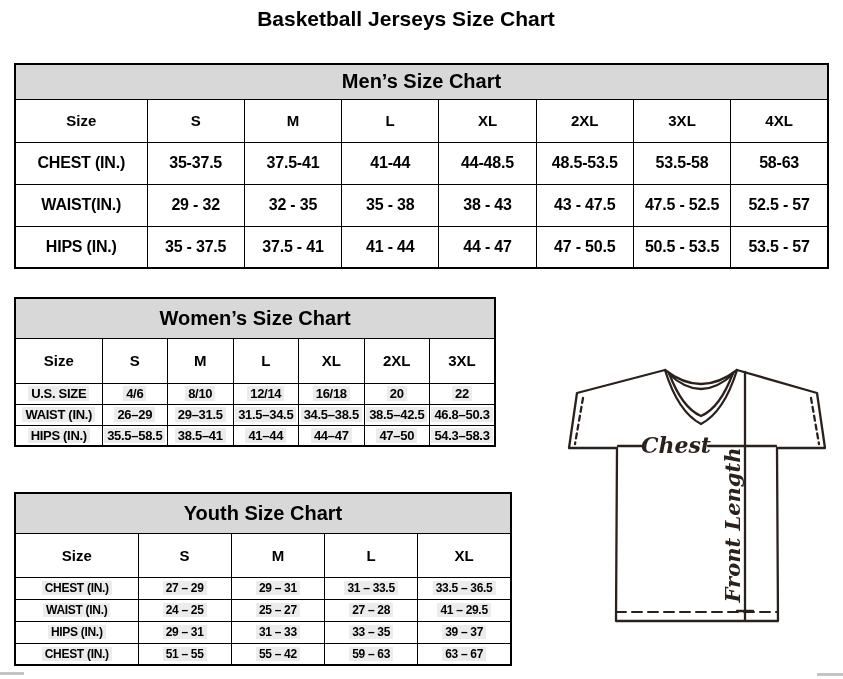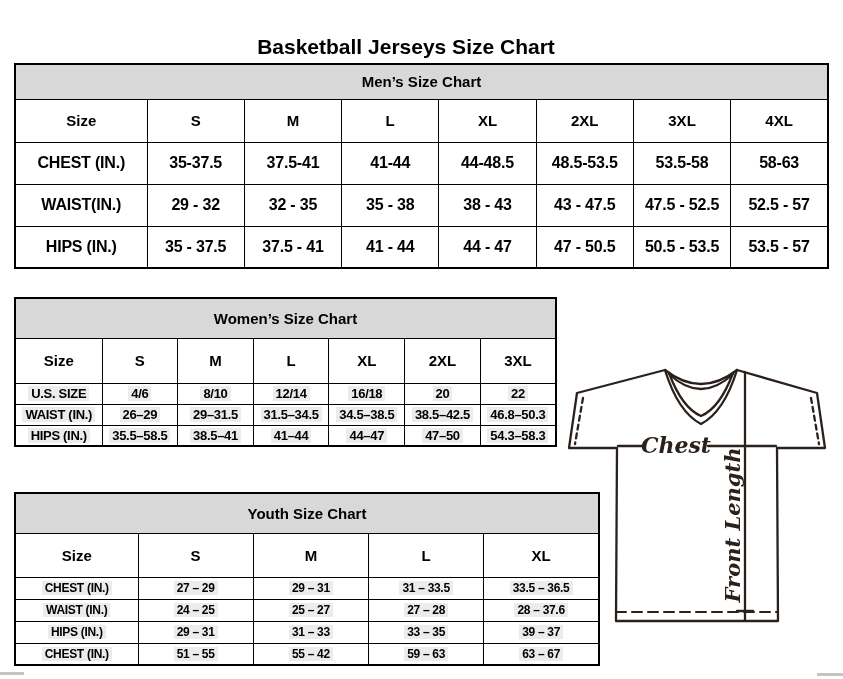--- a/index.html
+++ b/index.html
@@ -3,49 +3,49 @@
 <meta charset="utf-8">
 <style>
   * { margin:0; padding:0; box-sizing:border-box; }
   html,body { background:#fff; }
   body {
     width:843px; height:679px; position:relative; overflow:hidden;
     font-family:"Liberation Sans", sans-serif; color:#000;
   }
   .page-title {
     position:absolute; top:7px; left:0; width:812px; text-align:center;
-    font-size:21px; font-weight:bold;margin-top:28px;
+    font-size:21px; font-weight:bold;
   }
   table.sz {
     position:absolute; border-collapse:collapse; table-layout:fixed;
     background:#fff; border:2px solid #000;
   }
   table.sz th, table.sz td {
     border:1.5px solid #000; text-align:center; vertical-align:middle;
     font-weight:bold; overflow:hidden; white-space:nowrap;
   }
-  td.cap { background:#d8d8d8; font-size:15px; }
+  td.cap { background:#d8d8d8; font-size:20px; }
   .hl { background:#ececec; padding:0 3px; }
 
   
   #mens { left:14px; top:63px; width:815px; }
   #mens td.cap { height:35px; }
   #mens tr.hdr th { height:43px; font-size:15px; }
   #mens tr.data td { height:42px; font-size:16px; letter-spacing:-0.2px; }
   #mens td.rowlab { font-size:15px; }
 
   
-  #womens { left:14px; top:297px; width:543px; }
+  #womens { left:14px; top:297px; width:482px; }
   #womens th, #womens td { border-width:1px; }
   #womens td.cap { height:40px; }
   #womens tr.hdr th { height:45px; font-size:15px; }
   #womens tr.data td { height:21px; font-size:13px; letter-spacing:-0.3px; }
 
   
-  #youth { left:14px; top:492px; width:586px; }
+  #youth { left:14px; top:492px; width:498px; }
   #youth th, #youth td { border-width:1px; }
   #youth td.cap { height:40px; }
   #youth tr.hdr th { height:44px; font-size:15px; }
   #youth tr.data td { height:22px; font-size:12px; letter-spacing:-0.3px; }
 
   
   #jersey { position:absolute; left:556px; top:360px; width:284px; height:270px; }
   .serif-label {
     font-family:"DejaVu Serif", serif; font-style:italic; font-weight:bold;
   }
@@ -195,21 +195,21 @@
     <td><span class="hl">27 – 29</span></td>
     <td><span class="hl">29 – 31</span></td>
     <td><span class="hl">31 – 33.5</span></td>
     <td><span class="hl">33.5 – 36.5</span></td>
   </tr>
   <tr class="data">
     <td><span class="hl">WAIST (IN.)</span></td>
     <td><span class="hl">24 – 25</span></td>
     <td><span class="hl">25 – 27</span></td>
     <td><span class="hl">27 – 28</span></td>
-    <td><span class="hl">28 – 37.6</span></td>
+    <td><span class="hl">41 – 29.5</span></td>
   </tr>
   <tr class="data">
     <td><span class="hl">HIPS (IN.)</span></td>
     <td><span class="hl">29 – 31</span></td>
     <td><span class="hl">31 – 33</span></td>
     <td><span class="hl">33 – 35</span></td>
     <td><span class="hl">39 – 37</span></td>
   </tr>
   <tr class="data">
     <td><span class="hl">CHEST (IN.)</span></td>

